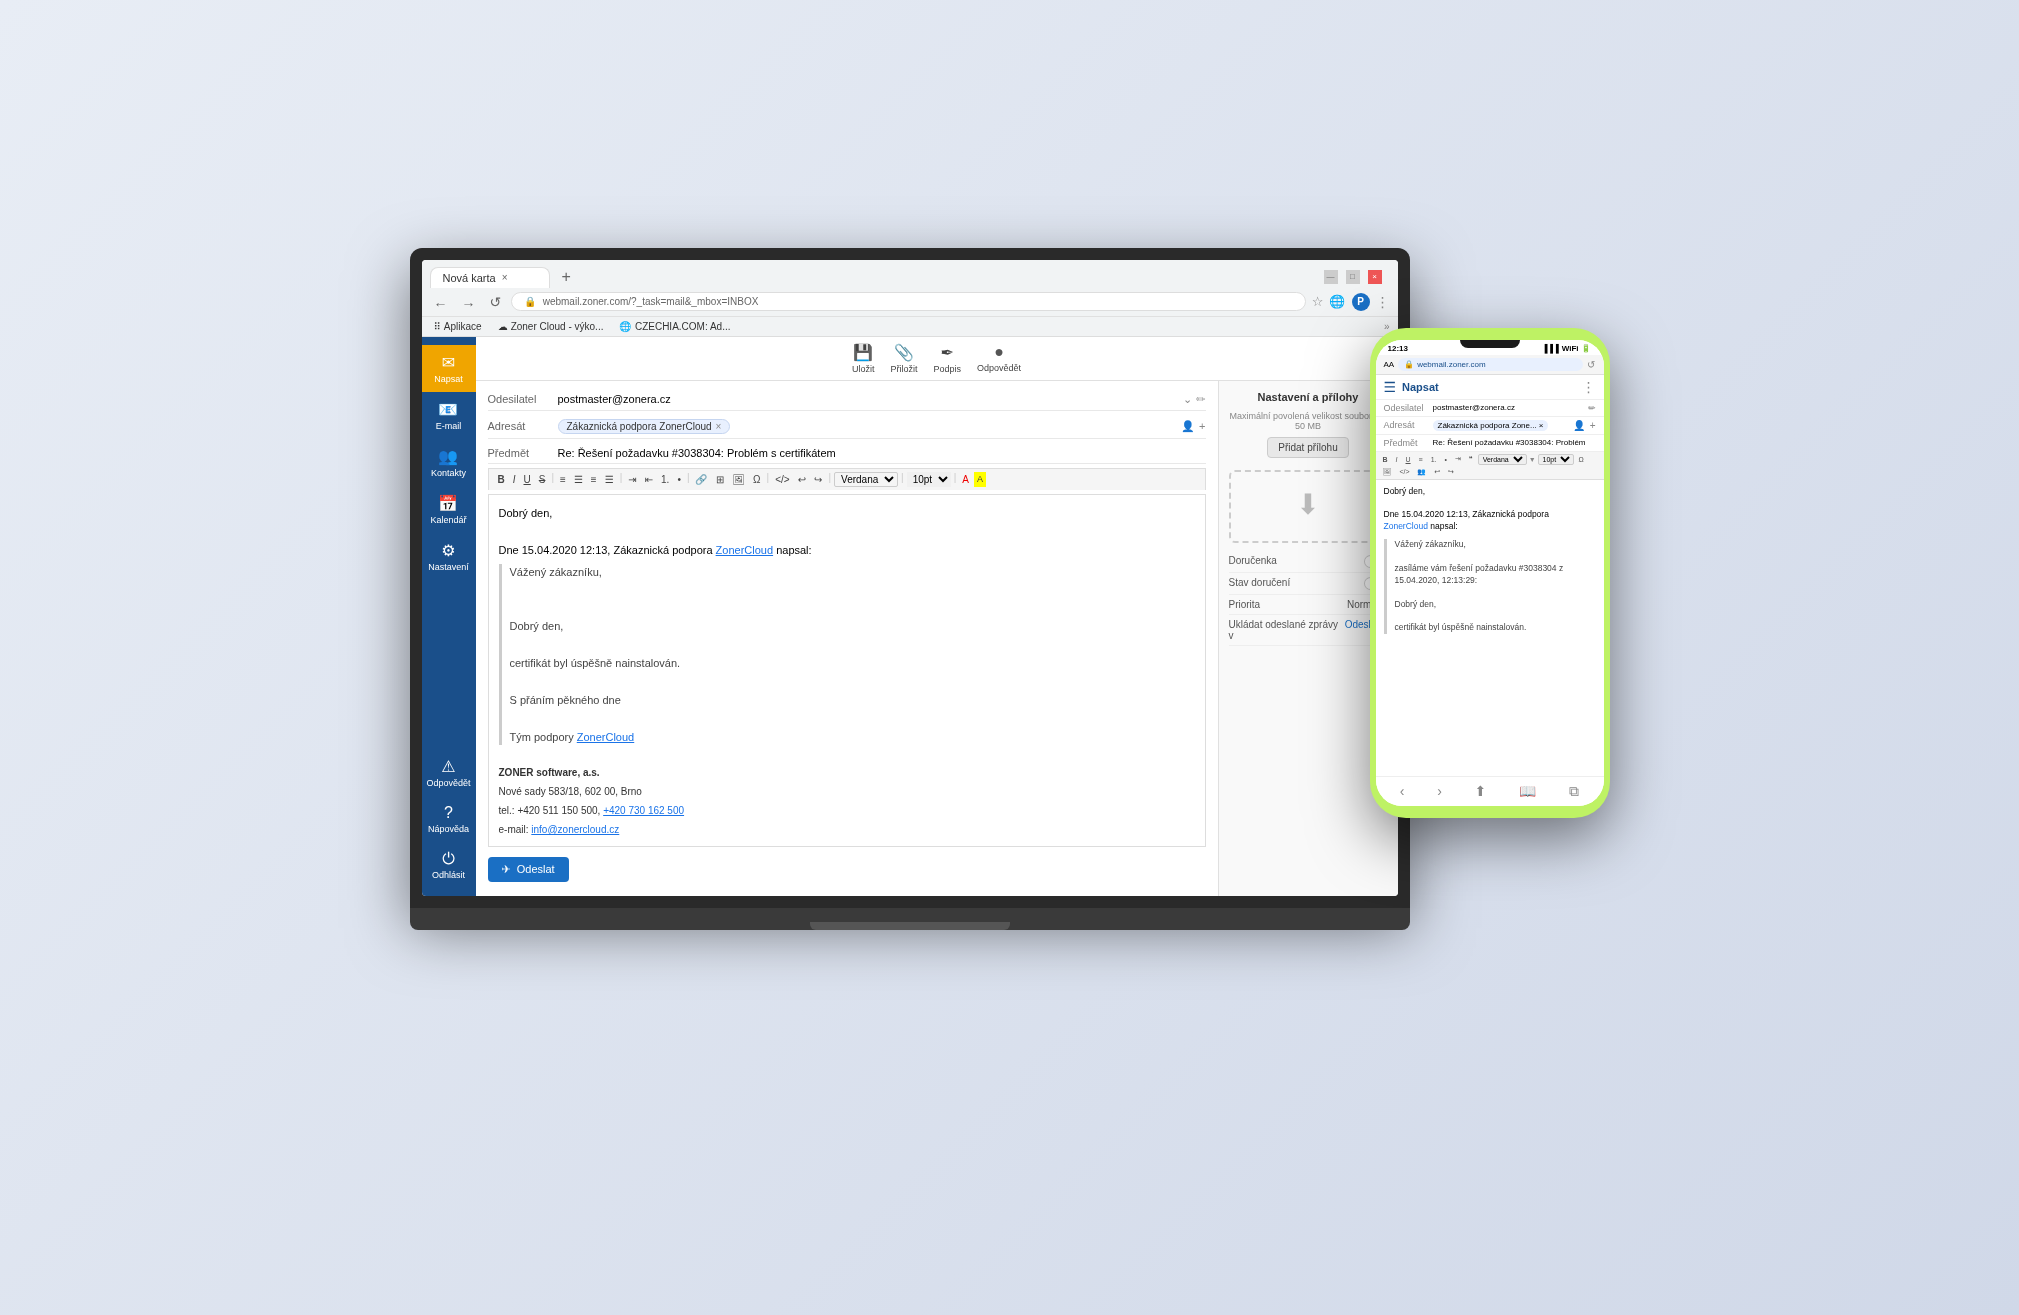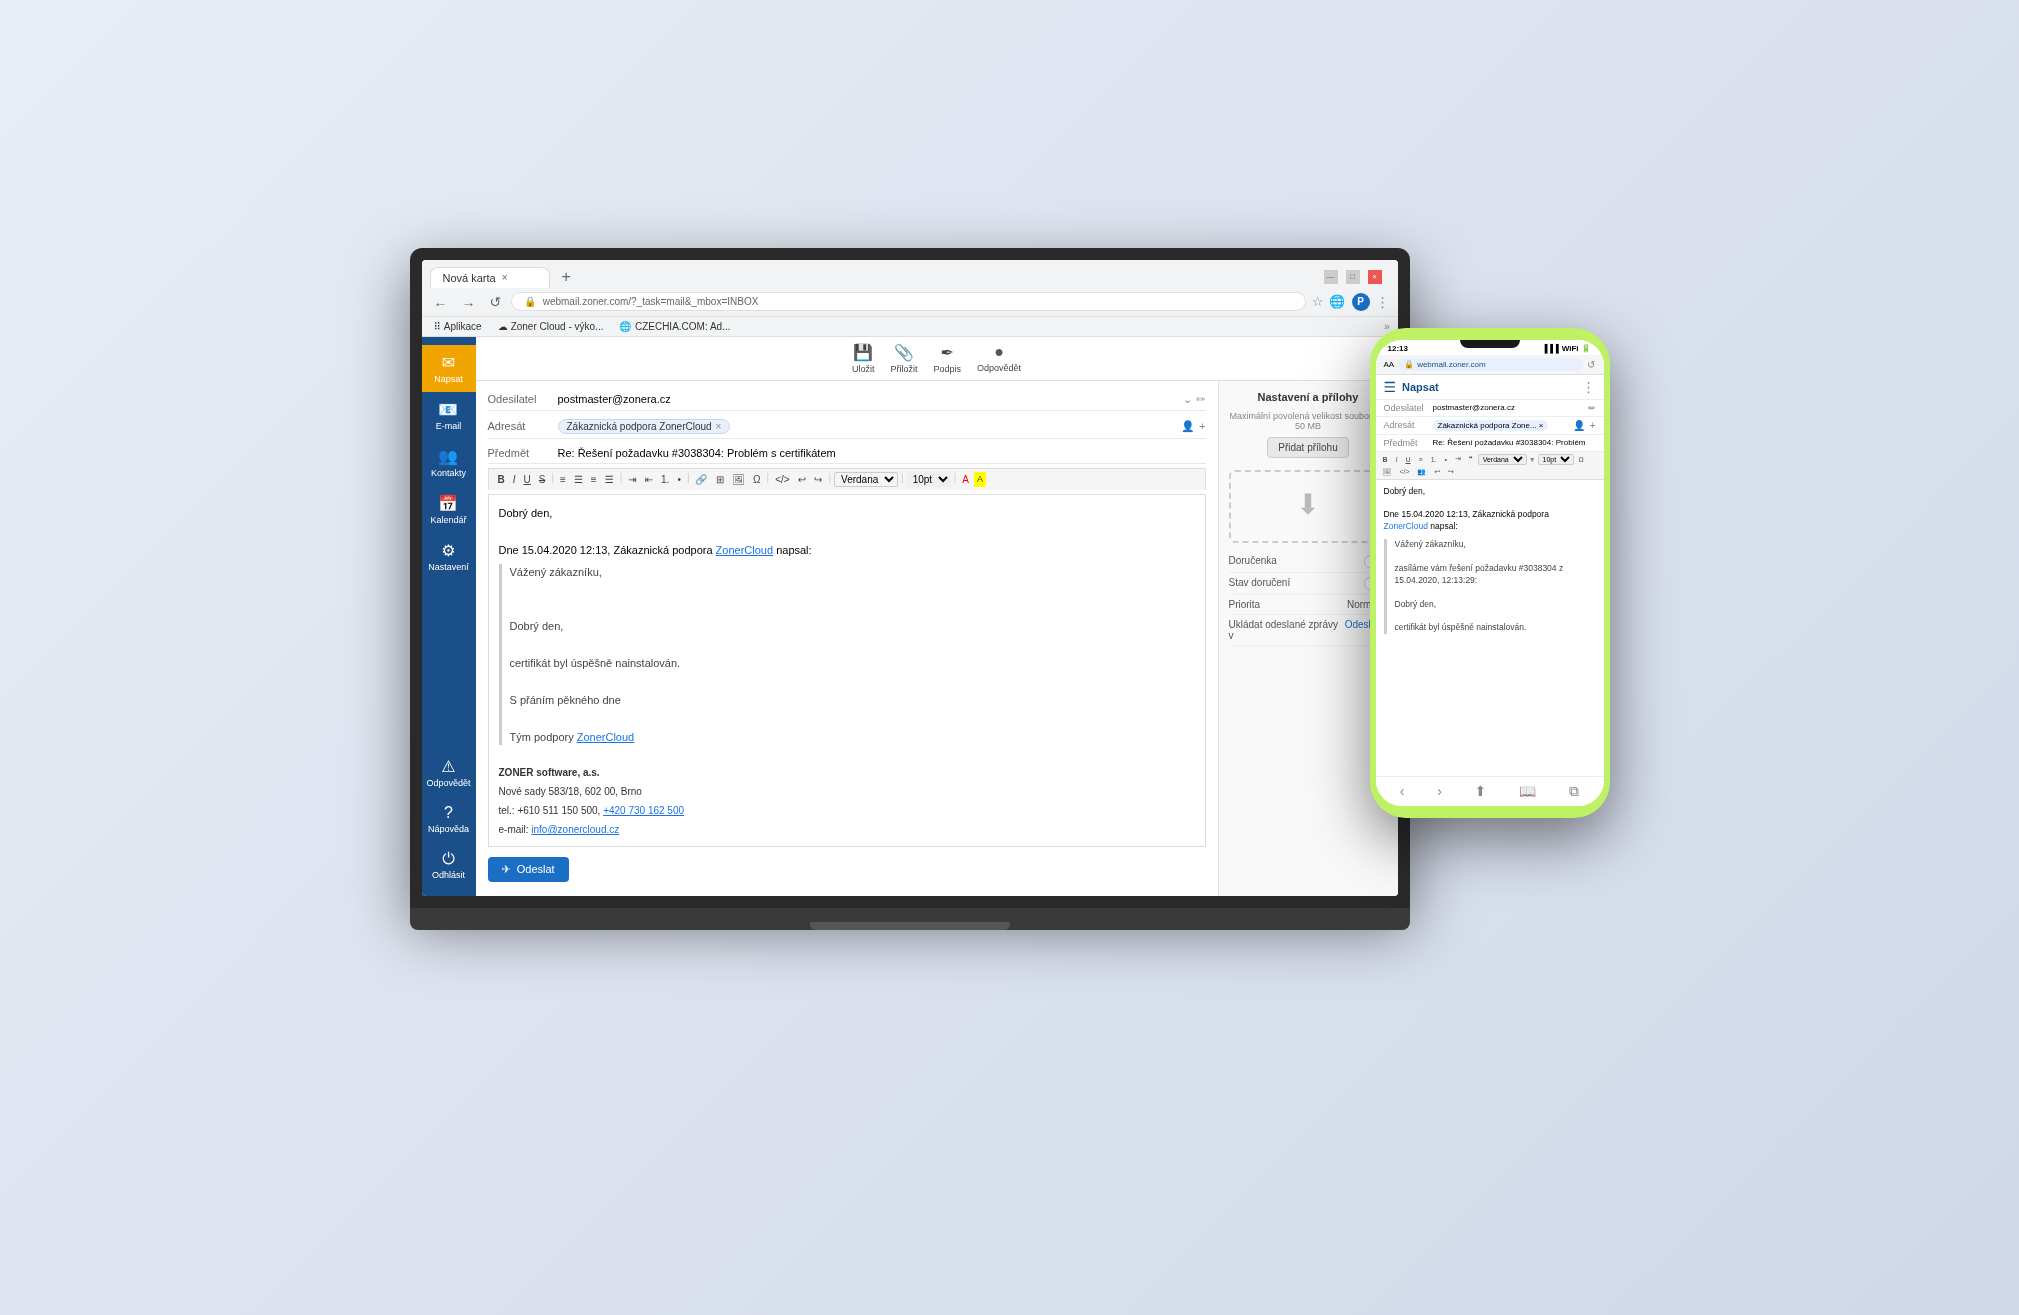--- a/index.html
+++ b/index.html
@@ -835,21 +835,21 @@
                     <p>certifikát byl úspěšně nainstalován.</p>
                     <br>
                     <p>S přáním pěkného dne</p>
                     <br>
                     <p>Tým podpory <a href="#">ZonerCloud</a></p>
                   </div>
                   <div class="signature-block">
                     <p style="font-weight:bold;">ZONER software, a.s.</p>
                     <p>Nové sady 583/18, 602 00, Brno</p>
                     <p>
-                      <span>tel.: +610 511 150 500</span>,
+                      <span>tel.: +420 511 150 500</span>,
                       <a href="#">+420 730 162 500</a>
                     </p>
                     <p>
                       <span>e-mail:</span>
                       <a href="#">info@zonercloud.cz</a>
                     </p>
 
                   </div>
                 </div>
 

